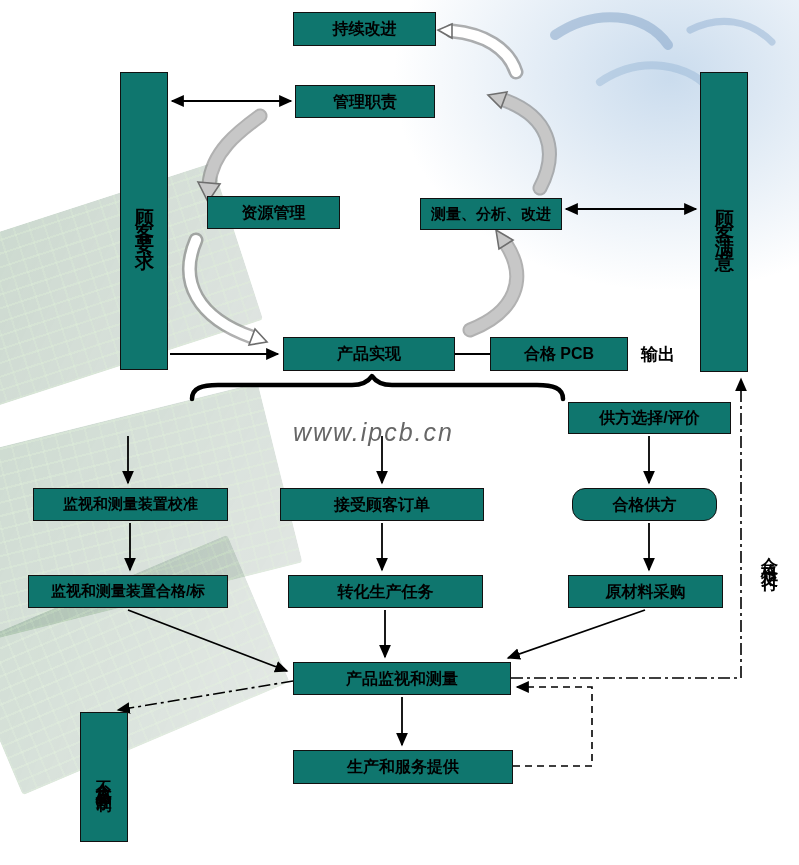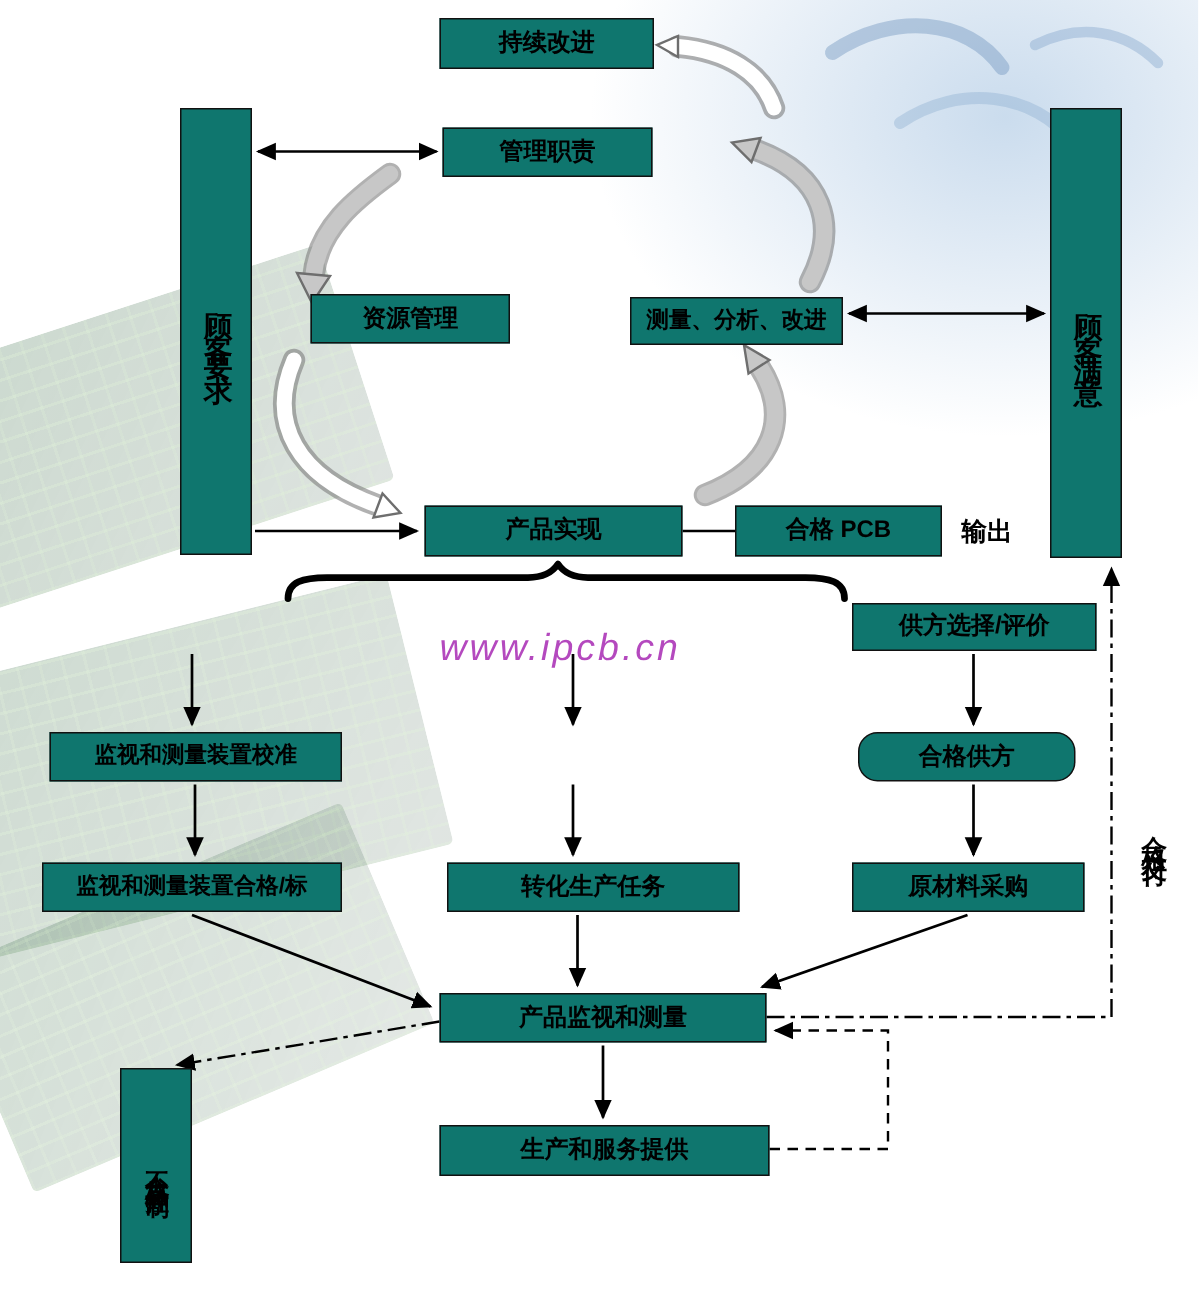--- a/index.html
+++ b/index.html
@@ -54,30 +54,30 @@
   #b-prodreal { left:283px; top:337px; width:172px; height:34px; }
   #b-pcb      { left:490px; top:337px; width:138px; height:34px; }
   #lbl-output { left:641px; top:343px; }
   #b-r1a      { left:28px;  top:402px; width:200px; height:32px; }
   #b-r1b      { left:280px; top:402px; width:255px; height:32px; }
   #b-r1c      { left:568px; top:402px; width:163px; height:32px; }
   #b-r2a      { left:33px;  top:488px; width:195px; height:33px; }
   #b-r2b      { left:280px; top:488px; width:204px; height:33px; }
   #b-r2c      { left:572px; top:488px; width:145px; height:33px;border-radius:13px; }
   #b-r3a      { left:28px;  top:575px; width:200px; height:33px; }
-  #b-r3b      { left:298px; top:575px; width:195px; height:33px; }
+  #b-r3b      { left:288px; top:575px; width:195px; height:33px; }
   #b-r3c      { left:568px; top:575px; width:155px; height:33px; }
   #b-prodmon  { left:293px; top:662px; width:218px; height:33px; }
   #b-prodserv { left:293px; top:750px; width:220px; height:34px; }
   #b-noncon   { left:80px;  top:712px; width:48px;  height:130px; }
   #lbl-delivery { left:758px; top:543px; font-size:17px; }
 
   .watermark {
     position:absolute; left:293px; top:418px; z-index:3; pointer-events:none;
-    font-style:italic; font-size:25px; letter-spacing:2px; color:#a21caf; opacity:.8;
+    font-style:italic; font-size:25px; letter-spacing:2px; color:#404040; opacity:.8;
   }
 
   
   .cline   { stroke:#000; stroke-width:1.8; fill:none; }
   .dashdot { stroke:#000; stroke-width:1.6; fill:none; stroke-dasharray:12 4 3 4; }
   .dashed  { stroke:#000; stroke-width:1.6; fill:none; stroke-dasharray:7 5; }
   .brace   { stroke:#000; stroke-width:4.5; fill:none; stroke-linecap:round; stroke-linejoin:round; }
   .swoosh-case  { fill:none; stroke:#7d7d7d; stroke-width:15; stroke-linecap:round; opacity:.6; }
   .swoosh-gray  { fill:none; stroke:#c7c7c7; stroke-width:11; stroke-linecap:round; }
   .swoosh-white { fill:none; stroke:#ffffff; stroke-width:10; stroke-linecap:round; }
@@ -161,20 +161,21 @@
   <div class="box vert" id="b-custsat">顾客满意</div>
   <div class="box" id="b-res">资源管理</div>
   <div class="box sm" id="b-meas">测量、分析、改进</div>
   <div class="box" id="b-prodreal">产品实现</div>
   <div class="box" id="b-pcb">合格 PCB</div>
   <div class="lbl" id="lbl-output">输出</div>
 
   <div class="box" id="b-r1c">供方选择/评价</div>
 
   <div class="box sm" id="b-r2a">监视和测量装置校准</div>
+  <div class="box" id="b-r2b">接受顾客订单</div>
   <div class="box" id="b-r2c">合格供方</div>
 
   <div class="box sm" id="b-r3a">监视和测量装置合格/标</div>
   <div class="box" id="b-r3b">转化生产任务</div>
   <div class="box" id="b-r3c">原材料采购</div>
 
   <div class="box" id="b-prodmon">产品监视和测量</div>
   <div class="box" id="b-prodserv">生产和服务提供</div>
   <div class="box vert vert-sm" id="b-noncon">不合格品控制</div>
   <div class="lbl lbl-vert" id="lbl-delivery">合格交付</div>

